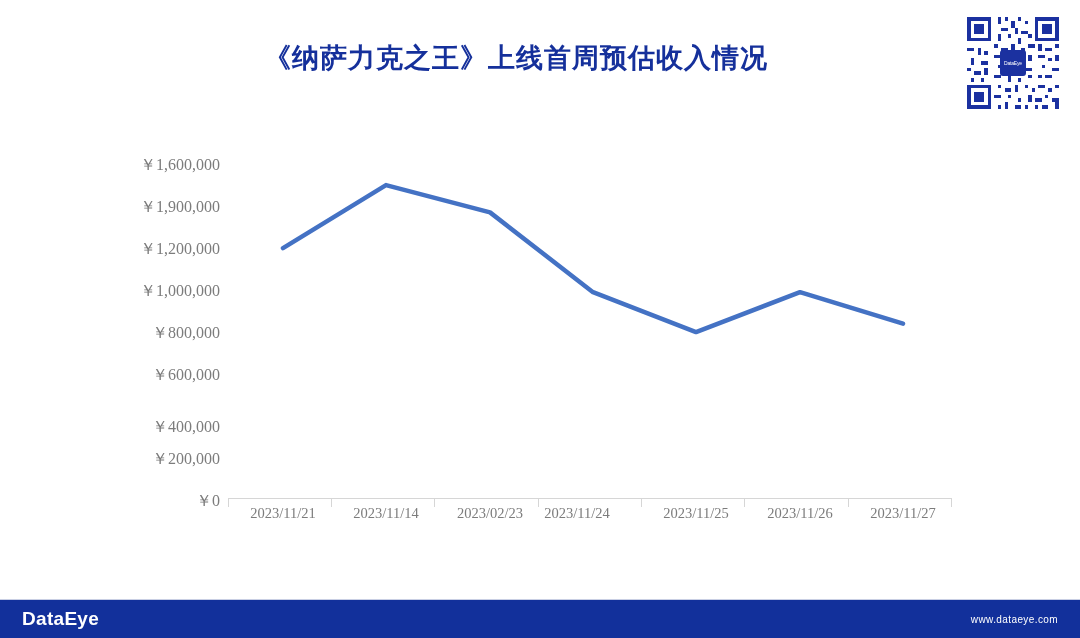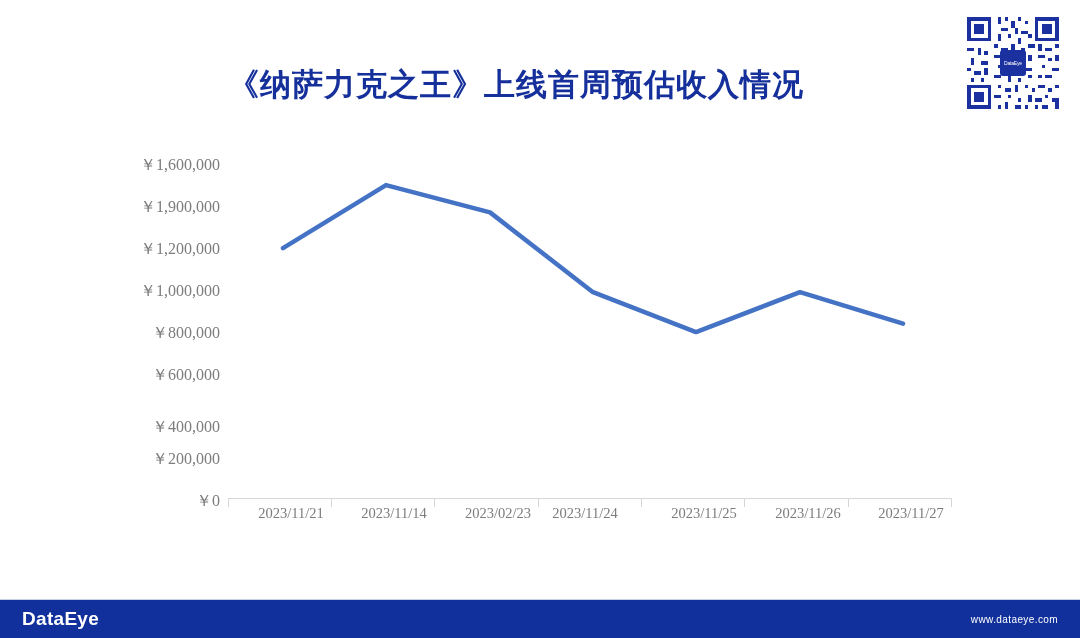--- a/index.html
+++ b/index.html
@@ -42,25 +42,25 @@
     justify-content: center;
     color: #fff;
     font-size: 5px;
     letter-spacing: -0.2px;
     font-family: "Liberation Sans", sans-serif;
   }
 
   
   #chart-title {
     position: absolute;
-    top: 64px;
+    top: 40px;
     left: 0;
     width: 1032px;
     text-align: center;
-    font-size: 31px;
+    font-size: 27px;
     font-weight: bold;
     color: #15309B;
     letter-spacing: 1px;
     font-family: "Liberation Sans", sans-serif;
   }
 
   
   #chart-area {
     position: absolute;
     left: 0;
@@ -93,21 +93,20 @@
   }
 
   .xtick-label {
     position: absolute;
     font-size: 14.5px;
     color: #7c7c7c;
     font-family: "Liberation Serif", serif;
     white-space: nowrap;
     text-align: center;
     transform: translateX(-50%);
-    margin-left: 8px;
   }
   #xtick-wrap {
     position: absolute;
     left: 0;
     top: 395px;
     width: 1080px;
     height: 30px;
   }
 
   

